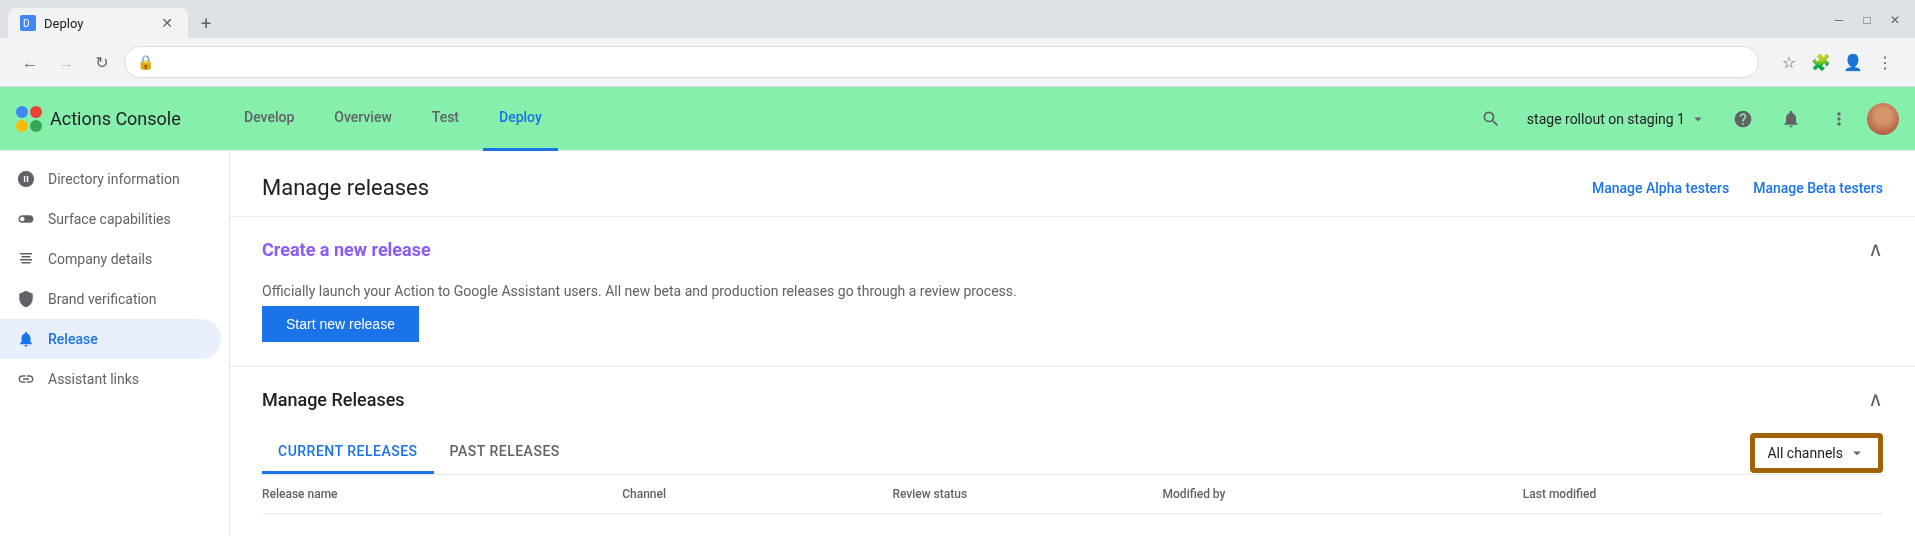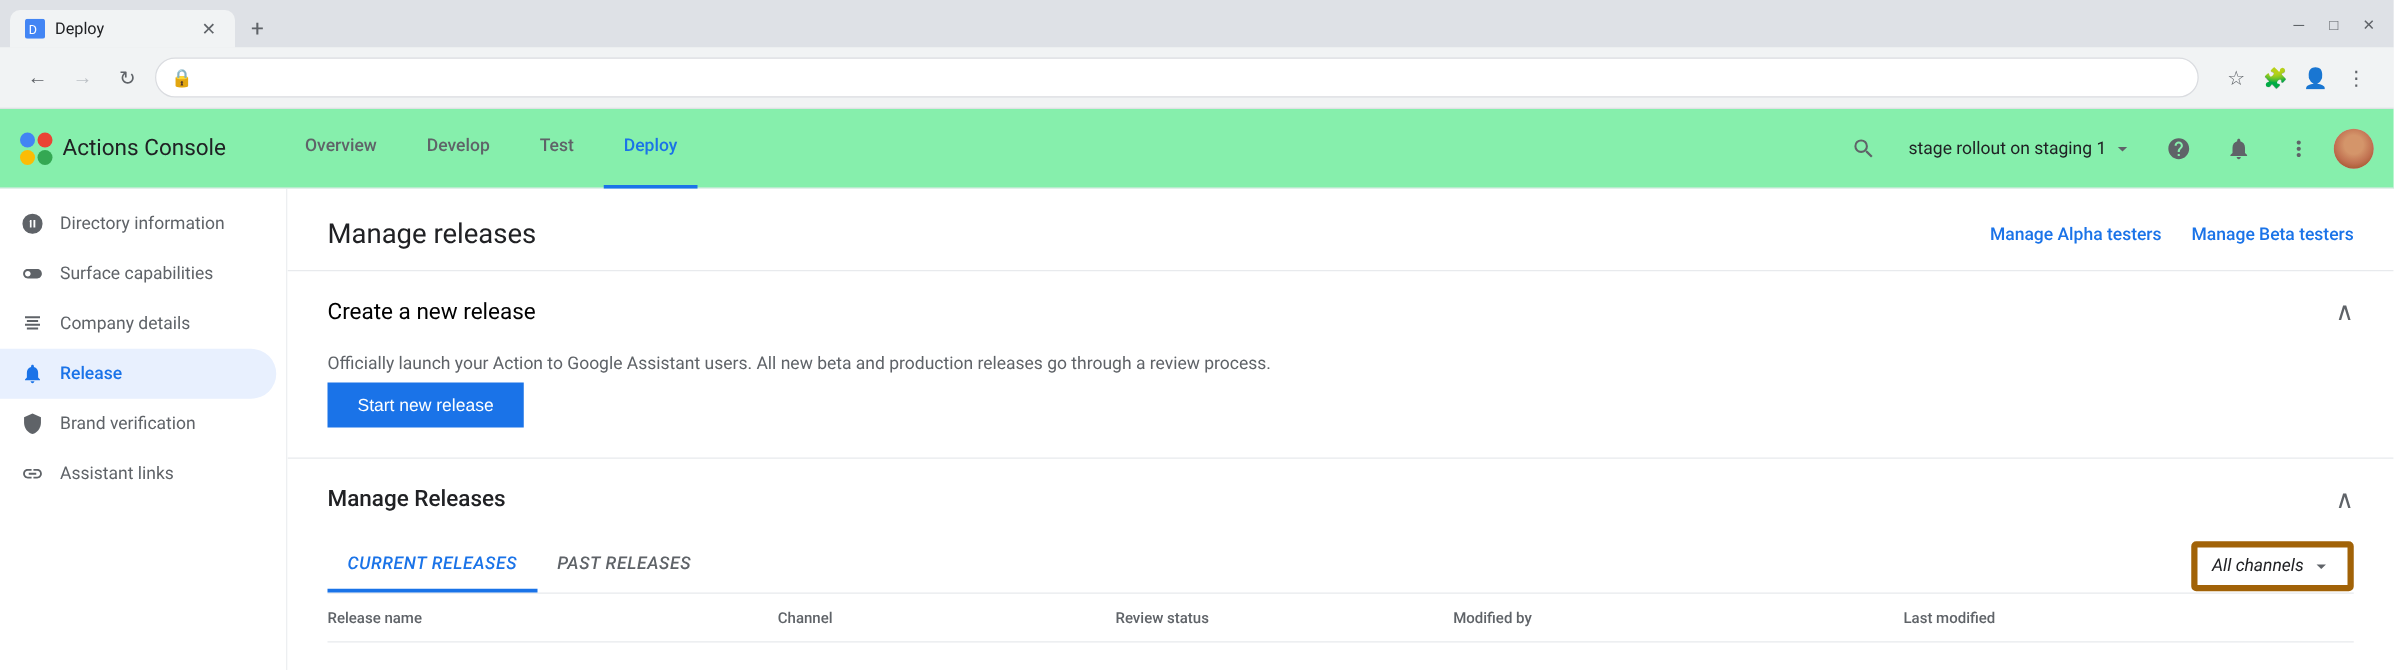--- a/index.html
+++ b/index.html
@@ -312,22 +312,22 @@
     }
     .section-header {
       display: flex;
       align-items: center;
       justify-content: space-between;
       padding: 20px 32px;
       cursor: pointer;
     }
     .section-title {
       font-size: 18px;
-      font-weight: 400;
-      color: #000000;
+      font-weight: 700;
+      color: #8b5cf6;
     }
     .section-content {
       padding: 0 32px 24px;
     }
     .section-desc {
       font-size: 14px;
       color: #5f6368;
       margin-bottom: 4px;
       line-height: 1.5;
     }
@@ -457,22 +457,22 @@
     <div class="google-dots">
       <div class="dot dot-blue"></div>
       <div class="dot dot-red"></div>
       <div class="dot dot-yellow"></div>
       <div class="dot dot-green"></div>
     </div>
     <span class="app-logo-text">Actions Console</span>
   </div>
 
   <nav class="app-nav">
+    <div class="nav-item">Develop</div>
     <div class="nav-item">Overview</div>
-    <div class="nav-item">Develop</div>
     <div class="nav-item">Test</div>
     <div class="nav-item active">Deploy</div>
   </nav>
 
   <div class="header-right">
     <div class="search-icon-btn">
       <svg width="20" height="20" viewBox="0 0 24 24" fill="#5f6368">
           <path d="M15.5 14h-.79l-.28-.27A6.471 6.471 0 0 0 16 9.5 6.5 6.5 0 1 0 9.5 16c1.61 0 3.09-.59 4.23-1.57l.27.28v.79l5 4.99L20.49 19l-4.99-5zm-6 0C7.01 14 5 11.99 5 9.5S7.01 5 9.5 5 14 7.01 14 9.5 11.99 14 9.5 14z"></path>
         </svg>
     </div>
@@ -525,35 +525,35 @@
       <span>Surface capabilities</span>
     </div>
     <div class="sidebar-item">
       <div class="sidebar-icon">
         <svg width="18" height="18" viewBox="0 0 24 24" fill="#5f6368">
             <path d="M4 4h16v2H4zm2 4h12v2H6zm-2 4h16v2H4zm2 4h12v2H6z"></path>
           </svg>
       </div>
       <span>Company details</span>
     </div>
+    <div class="sidebar-item">
+      <div class="sidebar-icon">
+        <svg width="18" height="18" viewBox="0 0 24 24" fill="#5f6368">
+            <path d="M12 1L3 5v6c0 5.55 3.84 10.74 9 12 5.16-1.26 9-6.45 9-12V5l-9-4z"></path>
+          </svg>
+      </div>
+      <span>Brand verification</span>
+    </div>
     <div class="sidebar-item active">
       <div class="sidebar-icon">
         <svg width="18" height="18" viewBox="0 0 24 24" fill="#1a73e8">
             <path d="M12 22c1.1 0 2-.9 2-2h-4c0 1.1.9 2 2 2zm6-6v-5c0-3.07-1.64-5.64-4.5-6.32V4c0-.83-.67-1.5-1.5-1.5s-1.5.67-1.5 1.5v.68C7.63 5.36 6 7.92 6 11v5l-2 2v1h16v-1l-2-2z"></path>
           </svg>
       </div>
       <span>Release</span>
-    </div>
-    <div class="sidebar-item">
-      <div class="sidebar-icon">
-        <svg width="18" height="18" viewBox="0 0 24 24" fill="#5f6368">
-            <path d="M12 1L3 5v6c0 5.55 3.84 10.74 9 12 5.16-1.26 9-6.45 9-12V5l-9-4z"></path>
-          </svg>
-      </div>
-      <span>Brand verification</span>
     </div>
     <div class="sidebar-item">
       <div class="sidebar-icon">
         <svg width="18" height="18" viewBox="0 0 24 24" fill="#5f6368">
             <path d="M3.9 12c0-1.71 1.39-3.1 3.1-3.1h4V7H7c-2.76 0-5 2.24-5 5s2.24 5 5 5h4v-1.9H7c-1.71 0-3.1-1.39-3.1-3.1zM8 13h8v-2H8v2zm9-6h-4v1.9h4c1.71 0 3.1 1.39 3.1 3.1s-1.39 3.1-3.1 3.1h-4V17h4c2.76 0 5-2.24 5-5s-2.24-5-5-5z"></path>
           </svg>
       </div>
       <span>Assistant links</span>
     </div>
   </div>
@@ -577,21 +577,21 @@
         <button class="btn-primary">Start new release</button>
       </div>
     </div>
 
     <div class="releases-section">
       <div class="releases-section-header">
         <h2 class="releases-section-title">Manage Releases</h2>
         <span class="chevron">∧</span>
       </div>
 
-      <div style="display:flex; align-items:center; border-bottom:1px solid #e8eaed;font-style:italic;">
+      <div style="display:flex; align-items:center; border-bottom:1px solid #e8eaed;">
         <div class="tabs-bar" style="flex:1; border-bottom:none;">
           <div class="tab-item active">CURRENT RELEASES</div>
           <div class="tab-item">PAST RELEASES</div>
         </div>
         <div class="channel-selector">
           <span>All channels</span>
           <svg width="18" height="18" viewBox="0 0 24 24" fill="#5f6368">
               <path d="M7 10l5 5 5-5z"></path>
             </svg>
         </div>

